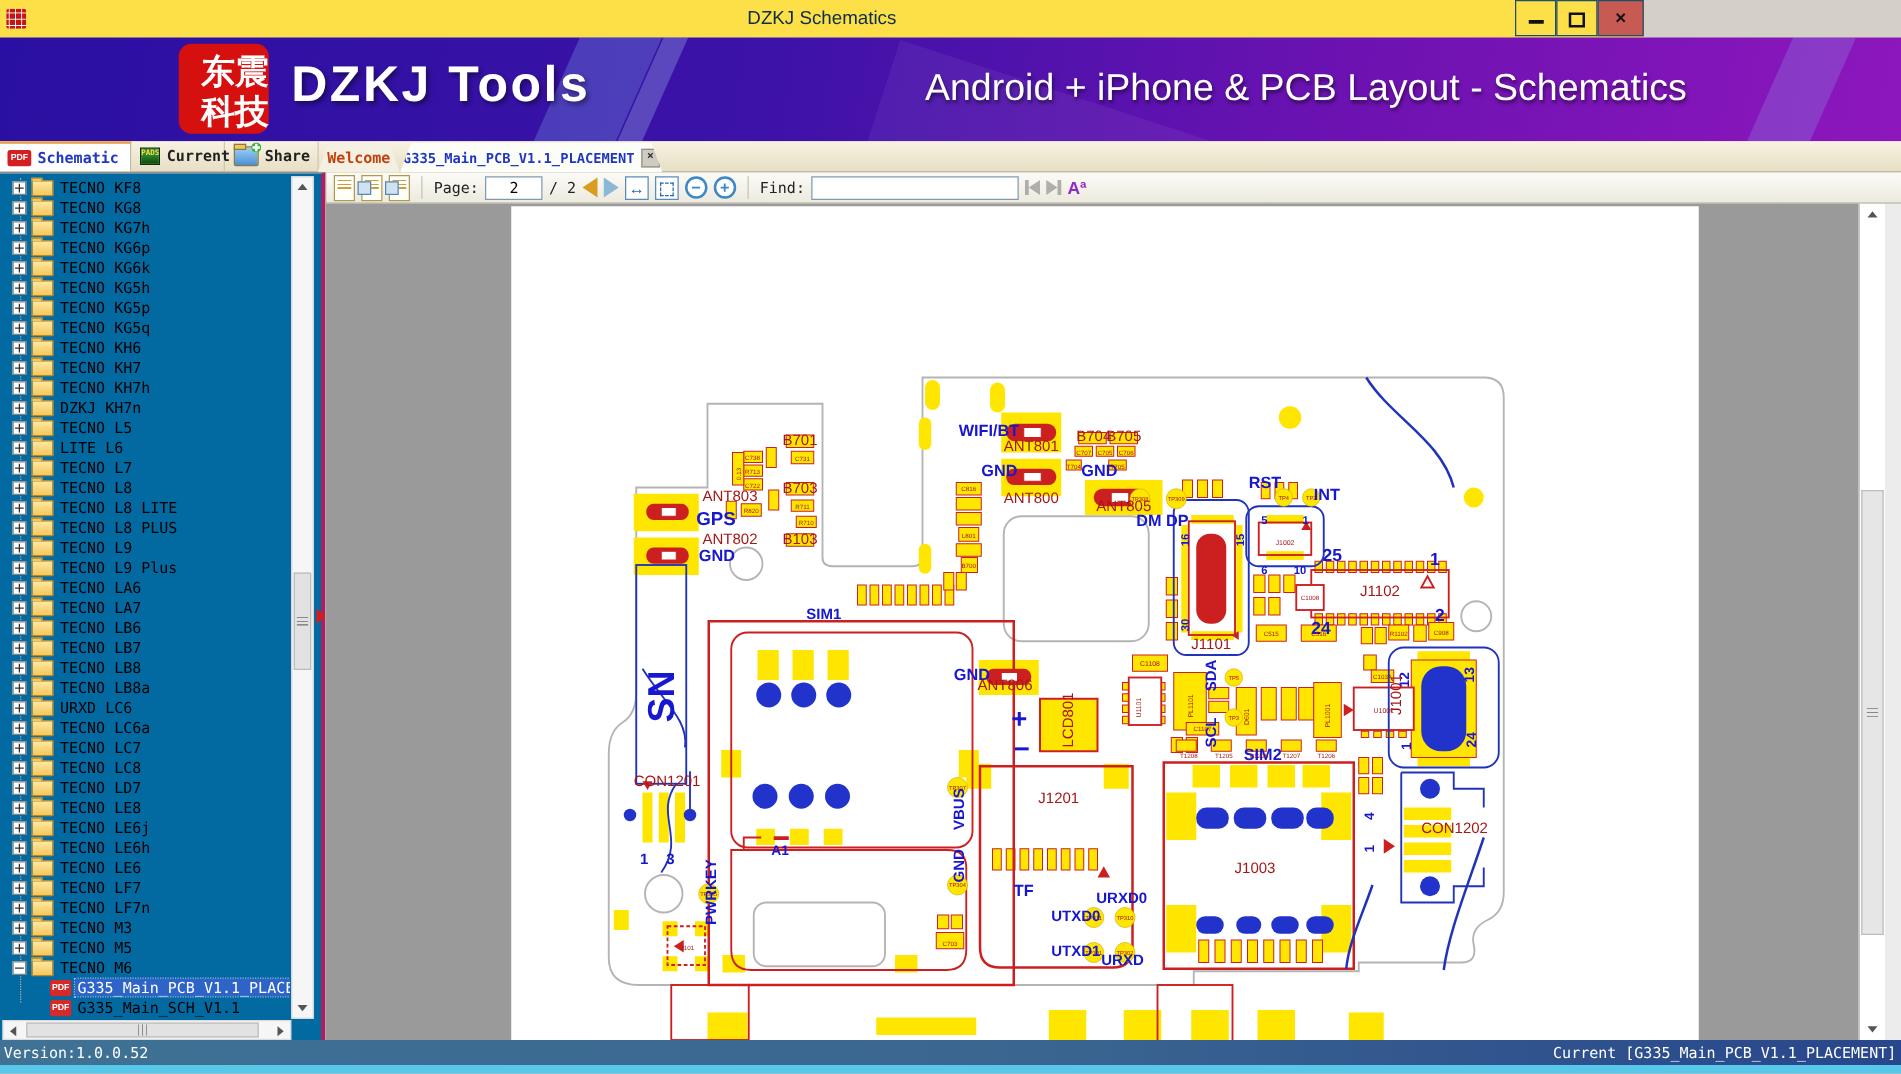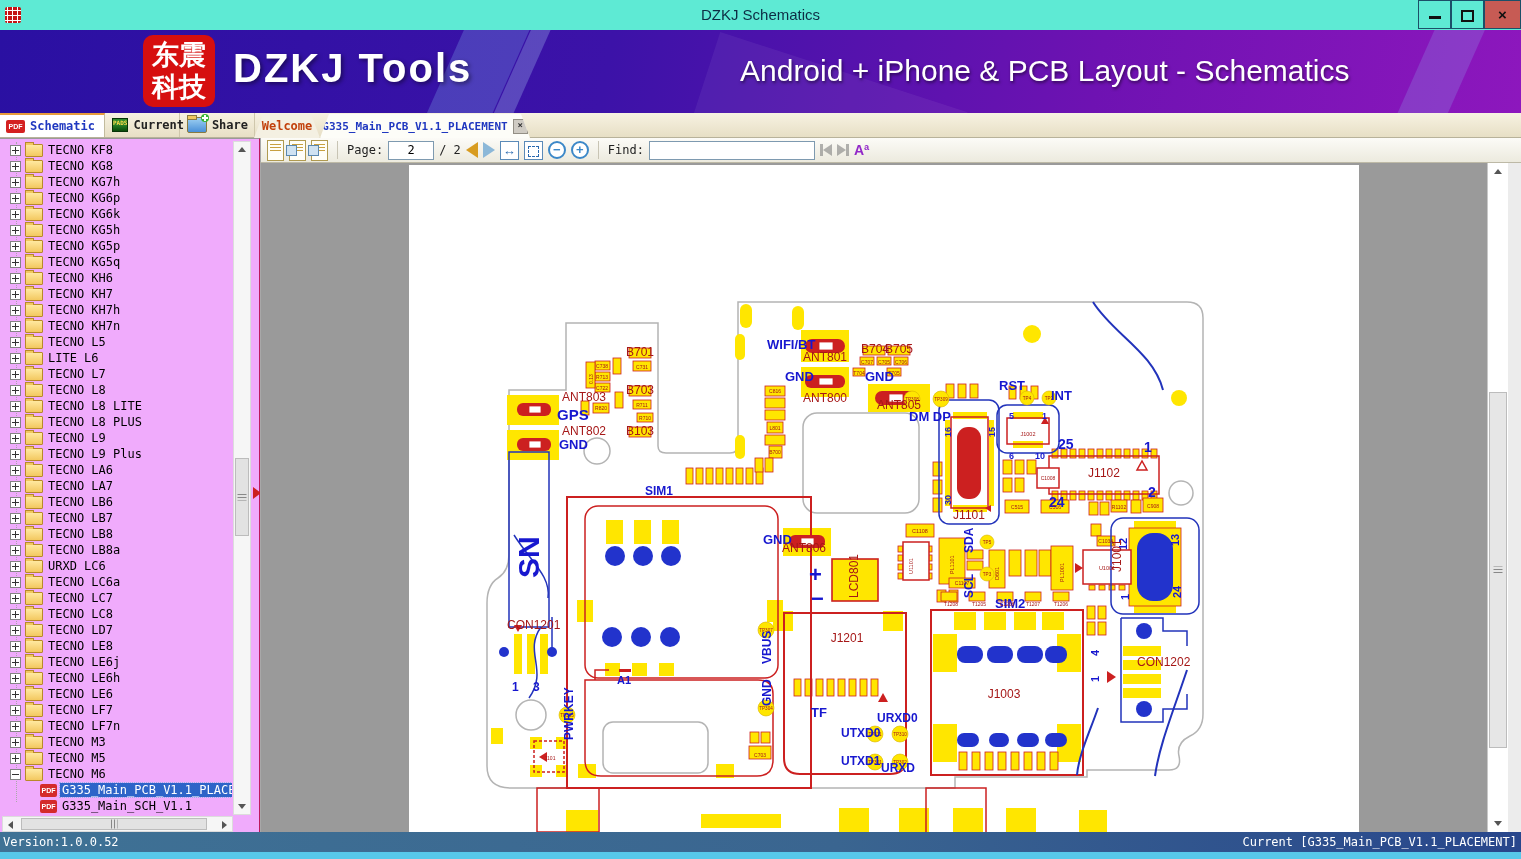--- a/index.html
+++ b/index.html
@@ -1,42 +1,42 @@
 <!DOCTYPE html>
 <html><head>
 <meta charset="utf-8">
 <style>
   html,body{margin:0;padding:0;}
   body{width:1521px;height:859px;position:relative;overflow:hidden;background:#d4d0c8;
        font-family:"Liberation Sans",sans-serif;}
   .abs{position:absolute;}
 
   
-  .titlebar{left:0;top:0;width:1521px;height:30px;background:#5eead4;}
+  .titlebar{left:0;top:0;width:1315px;height:30px;background:#fde047;}
   .title-text{left:0;right:0;top:6px;text-align:center;font-size:15px;color:#0d2d44;}
   .app-icon{left:5px;top:7px;width:16px;height:16px;background:#c41414;border-radius:2px;
     background-image:linear-gradient(#fff 1px,transparent 1px),linear-gradient(90deg,#fff 1px,transparent 1px);
     background-size:5px 5px;background-position:2px 3px;}
   .win-btn{top:0;height:29px;width:33px;border:1px solid #1c4f68;box-sizing:border-box;cursor:pointer;}
   .win-min{right:70px;}
   .win-max{right:37px;}
   .win-close{right:0;width:37px;background:#c75b54;text-align:center;font-size:15px;font-weight:bold;color:#111;line-height:28px;}
   .glyph-min{width:12px;height:3px;background:#111;margin:15px auto 0;}
   .glyph-max{width:9px;height:8px;border:2px solid #111;margin:9px auto 0;}
 
   
   .banner{left:0;top:30px;width:1521px;height:83px;overflow:hidden;
     background:linear-gradient(100deg,#2a10a2 0%,#3c12a8 40%,#6e12b2 72%,#8d17bd 100%);}
   .streak1{left:440px;top:-20px;width:60px;height:160px;background:rgba(150,220,255,.22);transform:rotate(24deg);}
   .streak2{left:505px;top:-30px;width:18px;height:180px;background:rgba(190,235,255,.25);transform:rotate(24deg);}
   .streak3{left:1410px;top:-30px;width:46px;height:180px;background:rgba(150,220,255,.18);transform:rotate(24deg);}
   .streak4{left:700px;top:40px;width:260px;height:90px;background:rgba(255,255,255,.06);transform:rotate(18deg);}
   .logo{left:143px;top:5px;width:72px;height:72px;background:#d60f0f;border-radius:10px;color:#fff;
-        font-weight:bold;font-size:27px;line-height:1.2;text-align:center;padding-top:6px;box-sizing:border-box;
-        font-family:Liberation Mono, monospace;}
+        font-weight:bold;font-size:27px;line-height:1.2;text-align:right;padding-top:6px;box-sizing:border-box;
+        font-family:Liberation Sans, sans-serif;}
   .app-name{left:233px;top:16px;font-size:40px;font-weight:bold;color:#fff;letter-spacing:2px;
             text-shadow:2px 2px 4px rgba(0,0,0,.45);}
   .tagline{left:740px;top:24px;width:740px;font-size:30px;color:#fff;
            text-shadow:1px 2px 3px rgba(0,0,0,.5);}
 
   
   .tabbar{left:0;top:113px;width:1521px;height:25px;background:linear-gradient(#f7f2e2,#e7dfc5);
           border-bottom:1px solid #b8b29a;box-sizing:border-box;}
   .rtab{top:0;height:24px;display:flex;align-items:center;gap:5px;padding:0 6px;box-sizing:border-box;
         font-family:"DejaVu Sans Mono",monospace;font-size:12px;font-weight:bold;cursor:pointer;}
@@ -84,22 +84,22 @@
   .fit-page-inner{width:9px;height:9px;border:1px dashed #2a6ab0;margin:4px auto 0;}
   .zoom-btn{width:18px;height:18px;border:2px solid #3c88c8;border-radius:50%;color:#3c88c8;font-weight:bold;
             font-size:13px;text-align:center;line-height:14px;box-sizing:border-box;background:#fff;cursor:pointer;}
   .match-btn{display:flex;align-items:center;cursor:pointer;opacity:.55;}
   .match-bar{width:3px;height:12px;background:#777;}
   .match-tri-l{border-top:6px solid transparent;border-bottom:6px solid transparent;border-right:9px solid #777;}
   .match-tri-r{border-top:6px solid transparent;border-bottom:6px solid transparent;border-left:9px solid #777;}
   .case-ic{color:#9228c8;font-weight:bold;font-size:14px;cursor:pointer;}
 
   
-  .sidebar{left:0;top:138px;width:260px;height:694px;background:#f0abfc;border-top:1px solid #999;
-           border-right:1px solid #be185d;box-sizing:border-box;overflow:hidden;}
+  .sidebar{left:0;top:138px;width:260px;height:694px;background:#0369a1;border-top:1px solid #999;
+           border-right:3px solid #be185d;box-sizing:border-box;overflow:hidden;}
   .tree{left:0;top:3px;width:232px;height:672px;overflow:hidden;}
   .guide{left:16px;top:3px;width:1px;height:660px;border-left:1px dotted #aaa;}
   .tree-row{display:flex;align-items:center;height:16px;padding-left:10px;white-space:nowrap;cursor:pointer;}
   .tree-row.child{padding-left:40px;}
   .plusbox{width:11px;height:11px;border:1px solid #848484;background:#fff;box-sizing:border-box;position:relative;flex:none;}
   .plusbox::before{content:"";position:absolute;left:1px;right:1px;top:4px;height:1px;background:#333;}
   .plusbox.plus::after{content:"";position:absolute;top:1px;bottom:1px;left:4px;width:1px;background:#333;}
   .folder{width:16px;height:11px;background:linear-gradient(#ffe9a0,#f3c860);border:1px solid #b8892a;
           border-radius:1px;position:relative;margin:0 3px 0 4px;flex:none;}
   .folder::before{content:"";position:absolute;top:-3px;left:-1px;width:7px;height:2px;background:#f3c860;
@@ -274,21 +274,21 @@
         <span class="tlabel">TECNO KH7</span>
       </div>
       <div class="tree-row">
         <span class="plusbox plus"></span>
         <span class="folder"></span>
         <span class="tlabel">TECNO KH7h</span>
       </div>
       <div class="tree-row">
         <span class="plusbox plus"></span>
         <span class="folder"></span>
-        <span class="tlabel">TECNO KH7n</span>
+        <span class="tlabel">DZKJ KH7n</span>
       </div>
       <div class="tree-row">
         <span class="plusbox plus"></span>
         <span class="folder"></span>
         <span class="tlabel">TECNO L5</span>
       </div>
       <div class="tree-row">
         <span class="plusbox plus"></span>
         <span class="folder"></span>
         <span class="tlabel">LITE L6</span>

